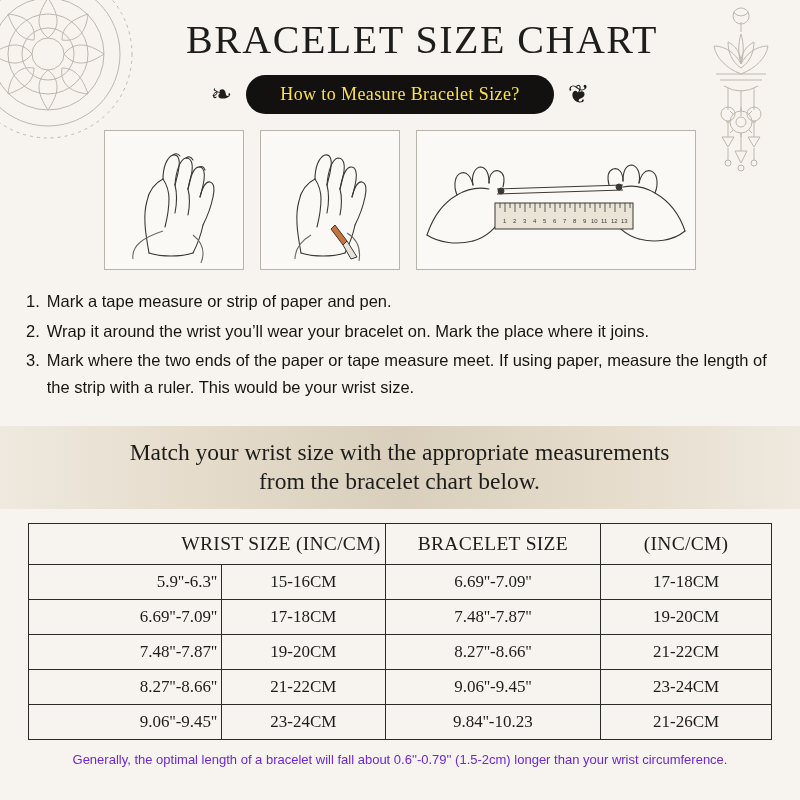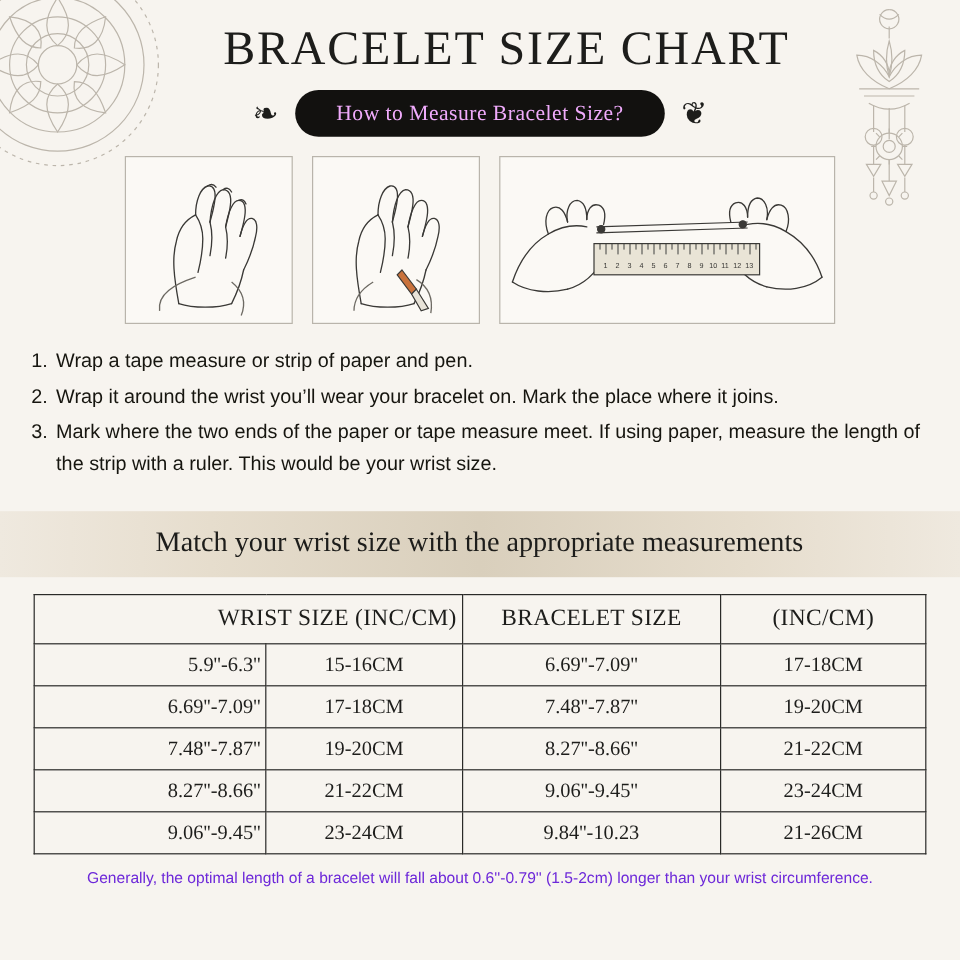--- a/index.html
+++ b/index.html
@@ -44,21 +44,21 @@
     margin-top: 12px;
   }
   .flourish {
     font-size: 26px;
     color: #1d1d1b;
     line-height: 1;
     font-family: "Liberation Serif", serif;
   }
   .pill {
     background: #12110f;
-    color: #f0abfc;
+    color: #fde047;
     border-radius: 22px;
     padding: 9px 34px;
     font-size: 18px;
     font-family: "Liberation Serif", serif;
     letter-spacing: .4px;
     white-space: nowrap;
   }
 
   
   .photos {
@@ -311,34 +311,35 @@
           <text x="204" y="92">13</text>
         </g>
       </g>
     </svg>
   </div>
 </div>
 
 <div class="steps">
   <div class="step">
     <span class="num">1.</span>
-    <span class="txt">Wrap a tape measure or strip of paper and pen.</span>
+    <span class="txt">Mark a tape measure or strip of paper and pen.</span>
   </div>
   <div class="step">
     <span class="num">2.</span>
     <span class="txt">Wrap it around the wrist you’ll wear your bracelet on. Mark the place where it joins.</span>
   </div>
   <div class="step">
     <span class="num">3.</span>
     <span class="txt">Mark where the two ends of the paper or tape measure meet. If using paper, measure the length of the strip with a ruler. This would be your wrist size.</span>
   </div>
 </div>
 
 <div class="banner">
   <div>Match your wrist size with the appropriate measurements</div>
+  <div>from the bracelet chart below.</div>
 </div>
 
 <div class="table-wrap">
   <table>
     <thead>
       <tr>
         <th class="col-a" colspan="2">WRIST SIZE (INC/CM)</th>
         <th class="col-c">BRACELET SIZE</th>
         <th class="col-d">(INC/CM)</th>
       </tr>

